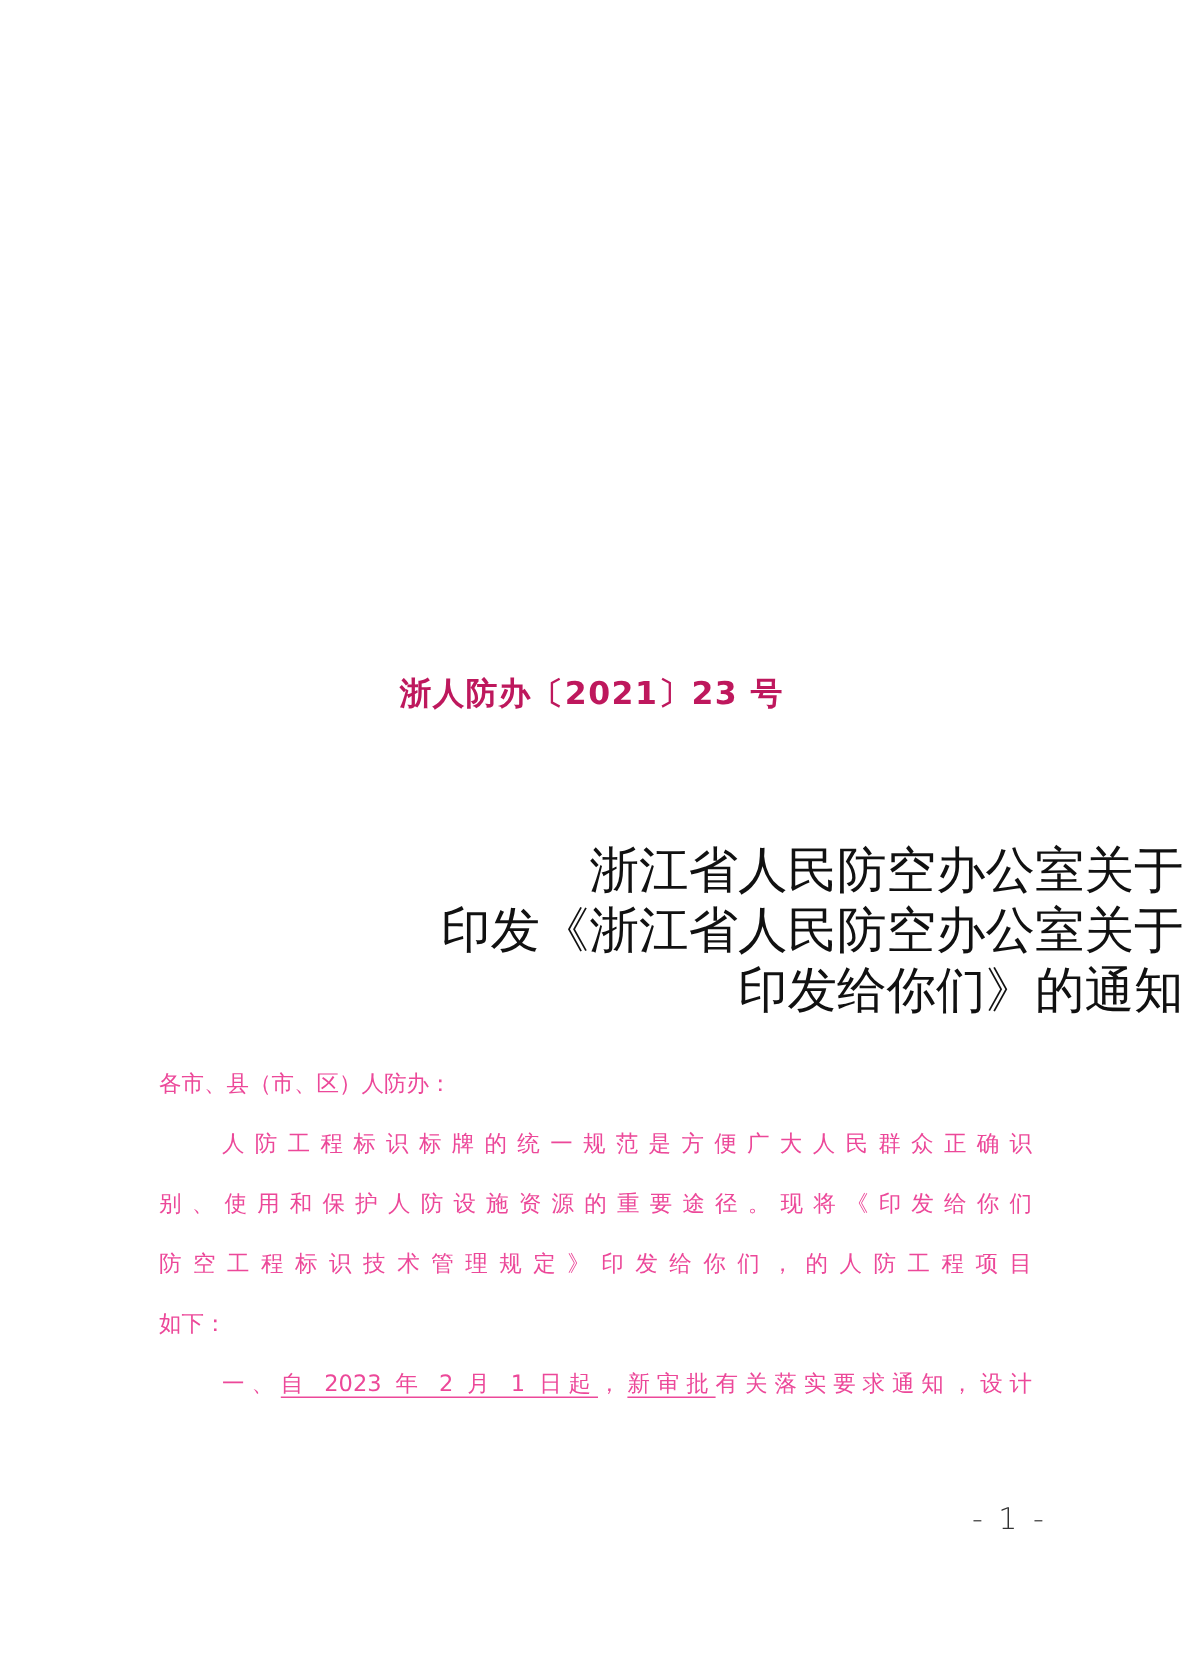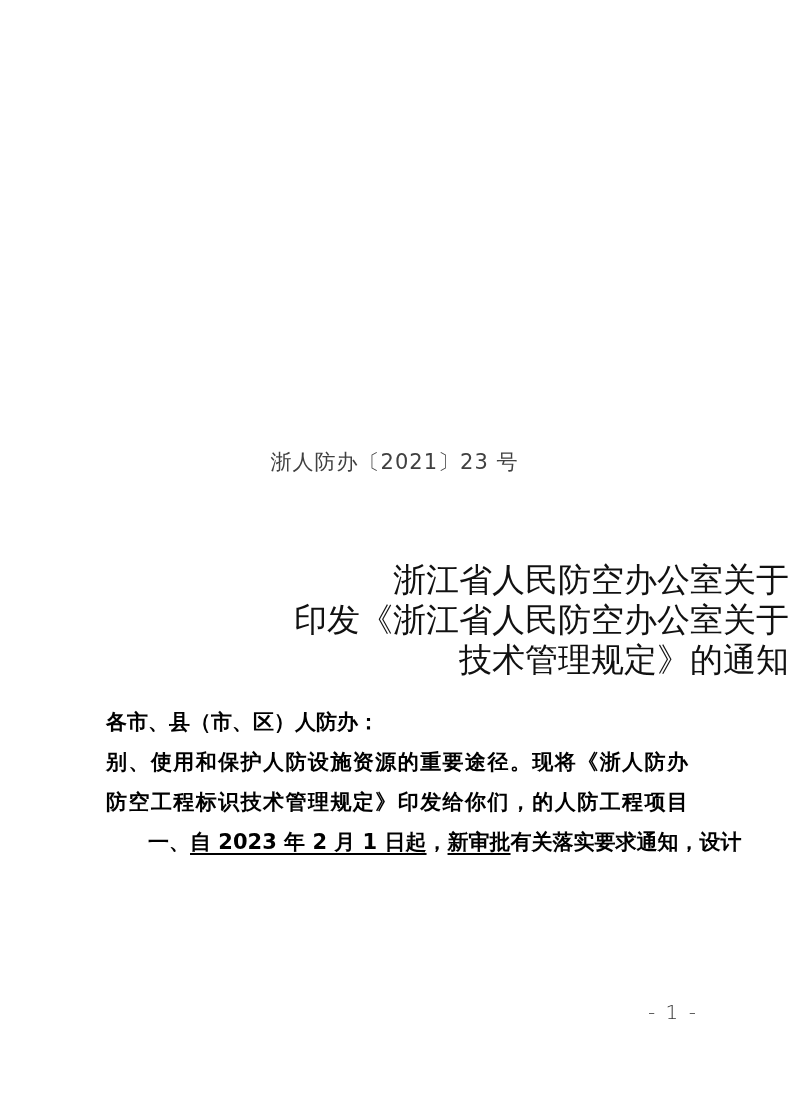--- a/index.html
+++ b/index.html
@@ -16,45 +16,45 @@
       font-family: "DejaVu Serif", "Liberation Serif", serif;
     }
     .doc-number {
       position: absolute;
       top: 448px;
       left: 0;
       width: 789px;
       text-align: center;
       font-size: 21px;
       letter-spacing: 1px;
-      color: #404040;
+      color: #be185d;
       font-family: "DejaVu Sans", sans-serif;
-      font-weight: 400;
+      font-weight: 700;
     }
     .title {
       position: absolute;
       top: 560px;
       left: 0;
       width: 789px;
       text-align: right;
       font-size: 33px;
       line-height: 40px;
       color: #111;
       font-family: "DejaVu Serif", serif;
     }
     .title div { white-space: nowrap; }
     .body-text {
       position: absolute;
       left: 106px;
       width: 582px;
-      font-size: 21px;
+      font-size: 15px;
       line-height: 40px;
-      color: #000000;
+      color: #ec4899;
       font-family: "DejaVu Sans", sans-serif;
-      font-weight: 700;
+      font-weight: 400;
     }
     .line {
       white-space: nowrap;
       height: 40px;
       text-align: justify;
       text-align-last: justify;
     }
     .line.last {
       text-align-last: left;
     }
@@ -75,23 +75,25 @@
     }
   </style>
 </head>
 <body>
 
 <div class="doc-number">浙人防办〔2021〕23 号</div>
 
 <div class="title">
   <div>浙江省人民防空办公室关于</div>
   <div>印发《浙江省人民防空办公室关于</div>
-  <div>技术管理规定》的通知</div>
+  <div>印发给你们》的通知</div>
 </div>
 
 <div class="body-text" style="top: 702px;">
   <div class="line last">各市、县（市、区）人防办：</div>
-  <div class="line">别、使用和保护人防设施资源的重要途径。现将《浙人防办</div>
+  <div class="line indent">人防工程标识标牌的统一规范是方便广大人民群众正确识</div>
+  <div class="line">别、使用和保护人防设施资源的重要途径。现将《印发给你们</div>
   <div class="line">防空工程标识技术管理规定》印发给你们，的人防工程项目</div>
+  <div class="line last">如下：</div>
   <div class="line indent"><span>一、</span><span class="u">自 2023 年 2 月 1 日起</span><span>，</span><span class="u">新审批</span><span>有关落实要求通知，设计</span></div>
 </div>
 
 <div class="page-number">- 1 -</div>
 
 </body></html>

